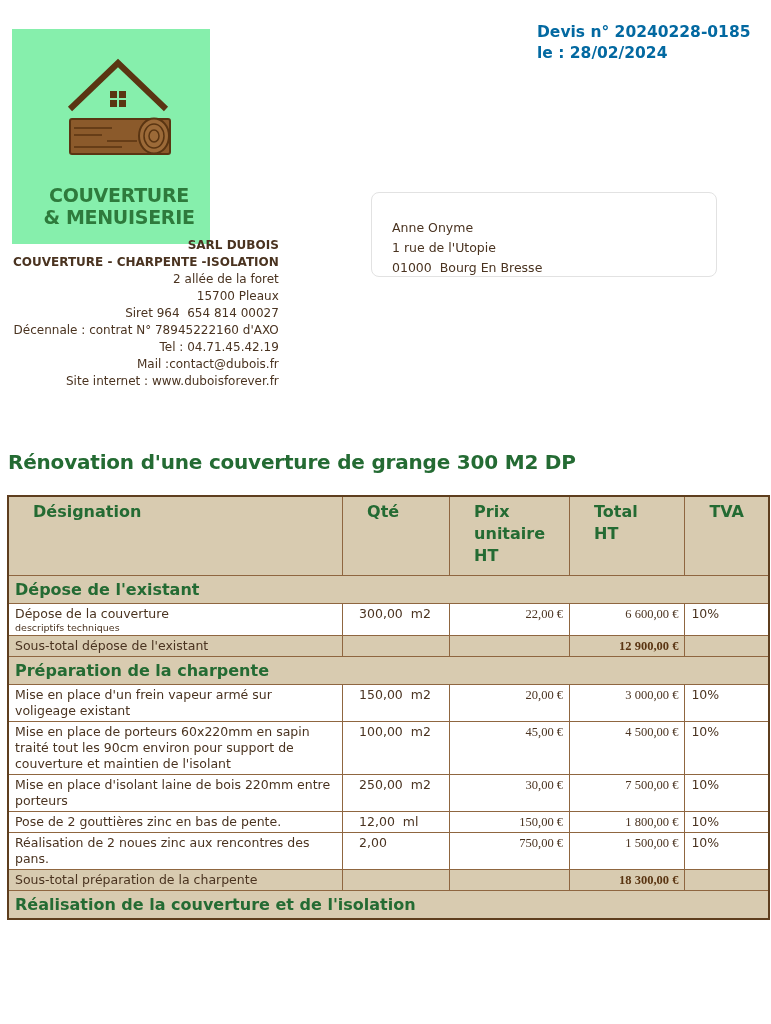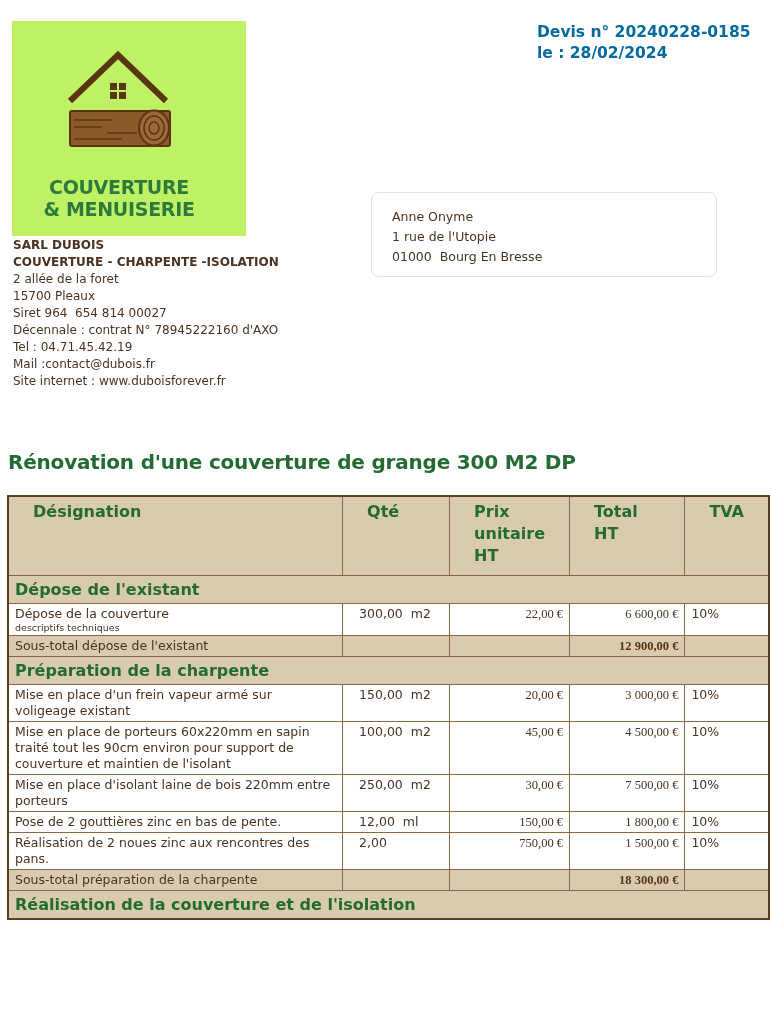--- a/index.html
+++ b/index.html
@@ -1,37 +1,37 @@
 <!DOCTYPE html>
 <html><head>
 <meta charset="utf-8">
 <style>
   html, body { margin:0; padding:0; background:#ffffff; }
   body { width:771px; height:1024px; position:relative; overflow:hidden;
          font-family:"DejaVu Sans", sans-serif; color:#4a3320; }
 
-  .logo { position:absolute; left:12px; top:21px; width:234px; height:215px;
-          background:#bef264; }
+  .logo { position:absolute; left:12px; top:29px; width:198px; height:215px;
+          background:#86efac; }
   .logo svg { position:absolute; left:0; top:0; }
   .logo-title { position:absolute; left:0; width:214px; text-align:center;
                 font-family:"DejaVu Sans", sans-serif; font-weight:bold;
                 color:#2e7a3c; font-size:19px; letter-spacing:-0.3px; line-height:22px; }
   .logo-title.l1 { top:155px; }
   .logo-title.l2 { top:177px; }
 
-  .company { position:absolute; left:13px; top:237px; font-size:12px; line-height:17px; color:#4a3320; }
+  .company { position:absolute; left:13px; top:237px; font-size:12px; line-height:17px; color:#4a3320;text-align:right; }
   .company .b { font-weight:bold; }
   .company div { white-space:pre; }
 
   .devis { position:absolute; left:537px; top:22px; font-weight:bold; font-size:15.5px;
            line-height:21px; color:#0369a1; }
 
   .client { position:absolute; left:371px; top:192px; width:346px; height:85px;
             border:1px solid #e2e2e2; border-radius:8px; box-sizing:border-box;
-            padding:14px 0 0 20px; font-size:12.5px; line-height:20px; color:#4a3320; }
+            padding:25px 0 0 20px; font-size:12.5px; line-height:20px; color:#4a3320; }
   .client div { white-space:pre; }
 
   .doc-title { position:absolute; left:8px; top:450px; font-size:20px; font-weight:bold;
                color:#246b33; letter-spacing:-0.2px; }
 
   table.quote { position:absolute; left:7px; top:495px; width:763px; border-collapse:collapse;
                 border:2px solid #5e3e1e; font-size:12.5px; }
   table.quote td, table.quote th { border:1px solid #8f6640; padding:2px 6px; vertical-align:top; color:#4a3320; }
   table.quote th { background:#d8cbb0; color:#246b33; text-align:left; font-size:16px;
                    line-height:22px; height:70px; padding:4px 24px; font-weight:bold; }

